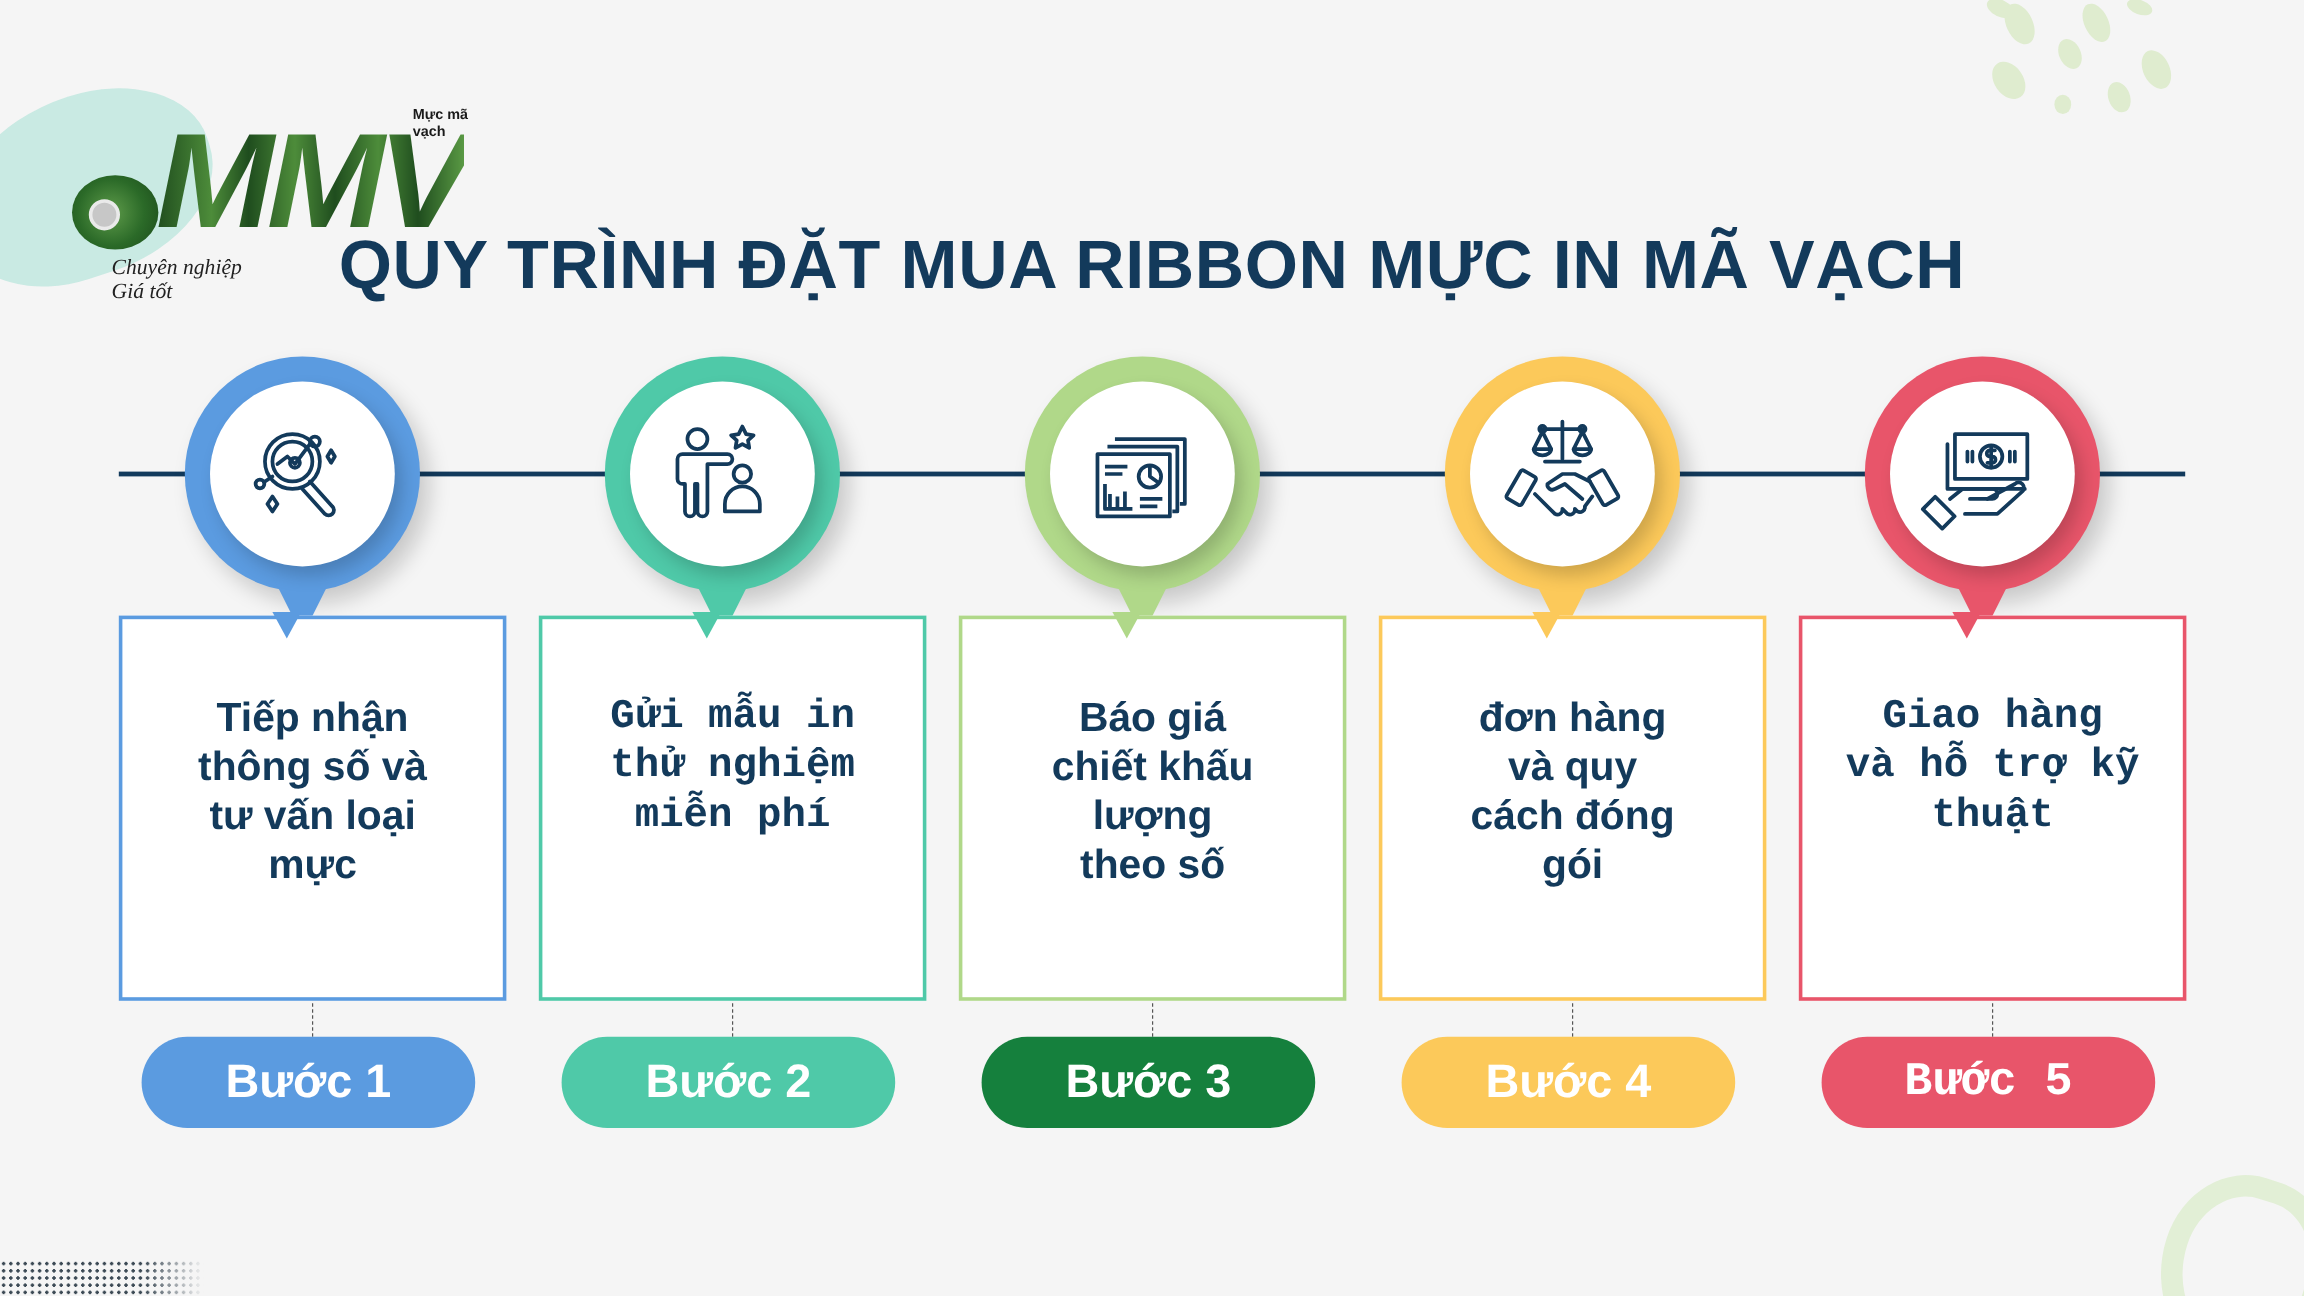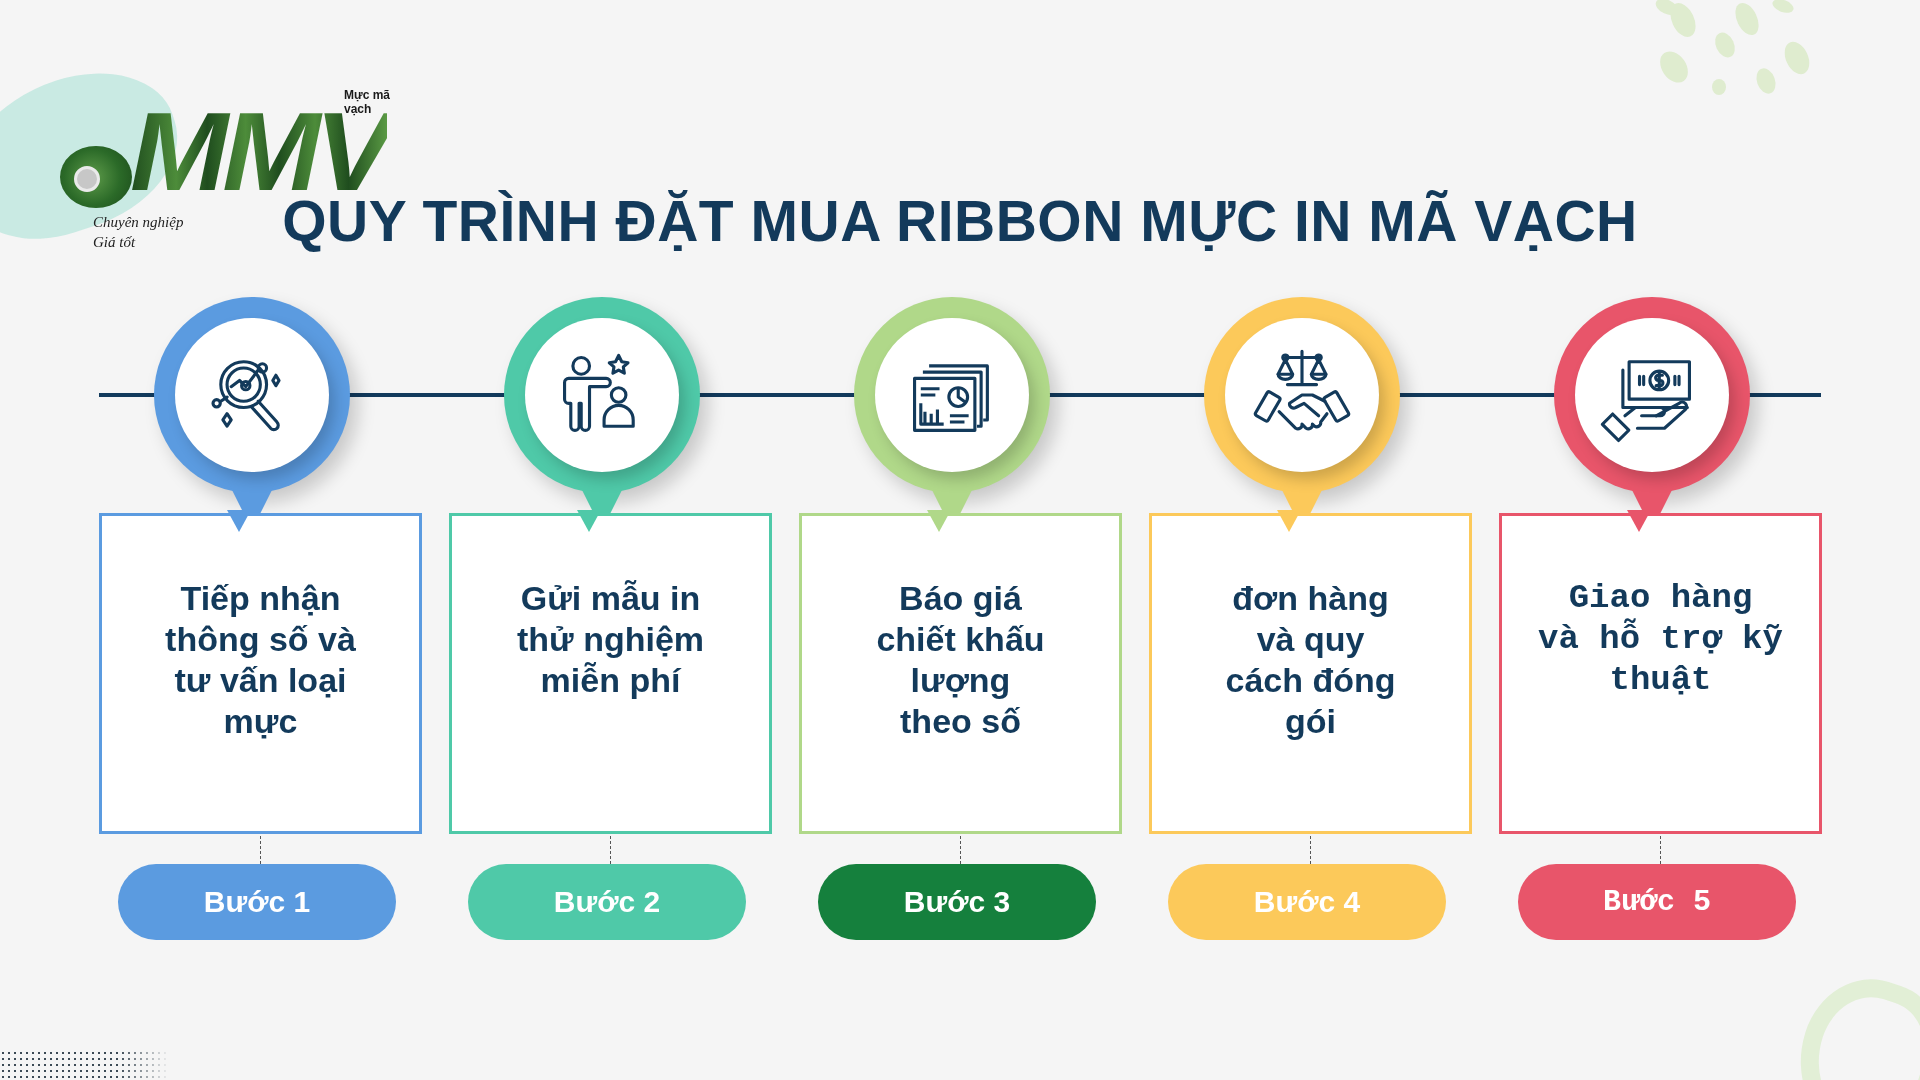--- a/index.html
+++ b/index.html
@@ -31,21 +31,21 @@
   .logo-roll {
     position: absolute; left: 30px; top: 106px; width: 72px; height: 62px;
     border-radius: 50%; background: radial-gradient(circle at 45% 50%, #5e9b4a 0%, #2b6a28 55%, #1b4a1a 100%);
   }
   .logo-roll::after {
     content: ""; position: absolute; left: 14px; top: 20px; width: 20px; height: 20px;
     border-radius: 50%; background: #c7c7c7; border: 3px solid #eaeaea;
   }
   .logo-slogan {
     position: absolute; left: 63px; top: 172px; font-family: "Liberation Serif", serif;
-    font-style: italic; font-size: 15px; line-height: 20px; color: #222;
+    font-style: italic; font-size: 18px; line-height: 20px; color: #222;
   }
   .title {
     position: absolute; left: 0; width: 100%; top: 188px; text-align: center;
     font-size: 57px; font-weight: bold; color: #133a5b; letter-spacing: .5px;
   }
   .timeline {
     position: absolute; left: 99px; top: 393px; width: 1722px; height: 4px; background: #123a5c;
   }
   .step { position: absolute; top: 0; width: 350px; height: 864px; }
   .pin {
@@ -75,21 +75,21 @@
   .box-text {
     position: absolute; left: 30px; right: 30px; top: 62px; text-align: center;
     font-size: 34px; font-weight: bold; line-height: 41px; color: #133a5b;
   }
   .connector {
     position: absolute; left: 183px; top: 836px; height: 28px; width: 0;
     border-left: 1px dashed #555;
   }
   .pill {
     position: absolute; left: 41px; top: 864px; width: 278px; height: 76px; border-radius: 38px;
-    color: #fff; font-size: 30px; font-weight: bold; display: flex; align-items: center; justify-content: center;
+    color: #fff; font-size: 39px; font-weight: bold; display: flex; align-items: center; justify-content: center;
   }
   .dots {
     position: absolute; left: 0; bottom: 0; width: 170px; height: 30px;
     background-image: radial-gradient(circle, #3c4a55 1.2px, transparent 1.4px);
     background-size: 6px 6px;
     -webkit-mask: linear-gradient(90deg, #000 70%, transparent);
     mask: linear-gradient(90deg, #000 70%, transparent);
   }
   .leaf { position: absolute; background: #dfeccf; border-radius: 50%; }
   .swirl {
@@ -161,21 +161,21 @@
   <div class="pin-tip" style="color:#4fc9a8;"></div>
   <div class="pin-inner">
     <svg viewBox="0 0 100 100" fill="none" stroke="#133a5b" stroke-width="3" stroke-linecap="round" stroke-linejoin="round">
       <circle cx="30" cy="22" r="8"></circle>
       <path d="M20 34 h34 a4 4 0 0 1 0 8 h-16 v38 a4 4 0 0 1 -8 0 v-22 h-2 v22 a4 4 0 0 1 -8 0 v-22 h-2 a4 4 0 0 1 -4 -4 v-16 a4 4 0 0 1 4 -4z"></path>
       <circle cx="66" cy="50" r="7"></circle>
       <path d="M52 80 v-6 a14 14 0 0 1 28 0 v6 z"></path>
       <path d="M66 12 l3 6 l6 1 l-4.5 4 l1 6 l-5.5 -3 l-5.5 3 l1 -6 l-4.5 -4 l6 -1 z"></path>
     </svg>
   </div>
-  <div class="box" style="border-color:#4fc9a8;">
+  <div class="box" style="border-color:#4fc9a8;font-family:Liberation Mono, monospace;">
     <div class="box-text">
       <div>Gửi mẫu in</div>
       <div>thử nghiệm</div>
       <div>miễn phí</div>
     </div>
   </div>
   <div class="box-tip" style="color:#4fc9a8;"></div>
   <div class="connector"></div>
   <div class="pill" style="background:#4fc9a8;">Bước 2</div>
 </div>

